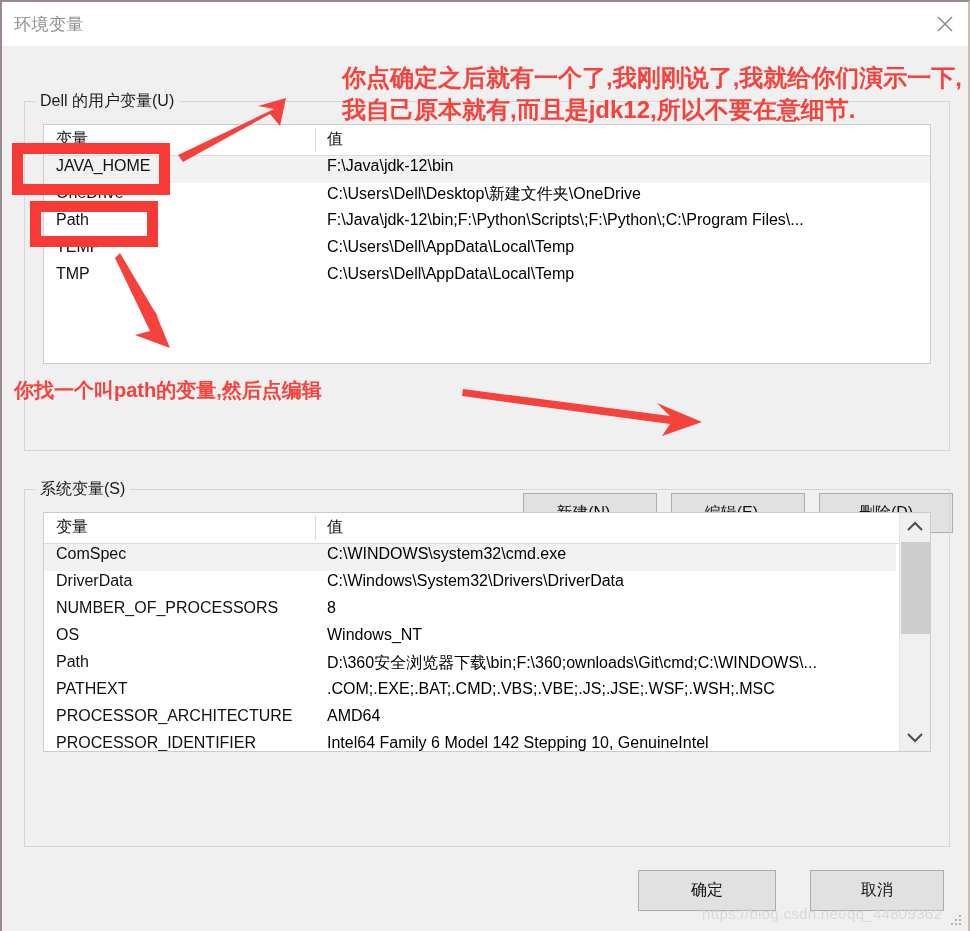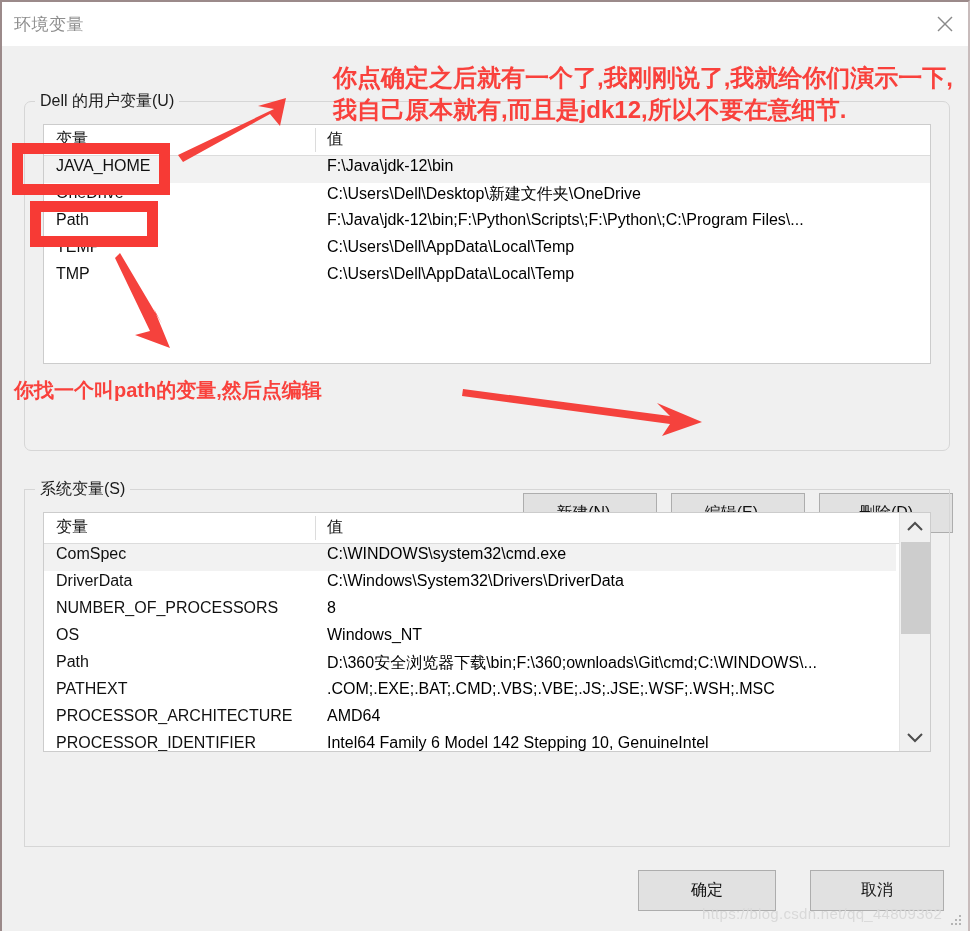--- a/index.html
+++ b/index.html
@@ -69,21 +69,20 @@
     font-size: 16px;
     color: #1b1b1b;
     white-space: nowrap;
   }
 
   #user-group {
     left: 22px;
     top: 99px;
     width: 926px;
     height: 350px;
-    border-radius: 7px;
   }
   #system-group {
     left: 22px;
     top: 487px;
     width: 926px;
     height: 358px;
   }
 
   
   .listbox {
@@ -224,21 +223,21 @@
 
   .annot-text {
     position: absolute;
     color: #f9413c;
     font-family: "Liberation Sans", "DejaVu Sans", sans-serif;
     font-weight: bold;
     line-height: 1.32;
     white-space: pre-wrap;
   }
   #annot-top {
-    left: 331px;
+    left: 340px;
     top: 60px;
     width: 620px;
     font-size: 24px;
   }
   #annot-bottom {
     left: 12px;
     top: 375px;
     font-size: 20px;
   }
 

